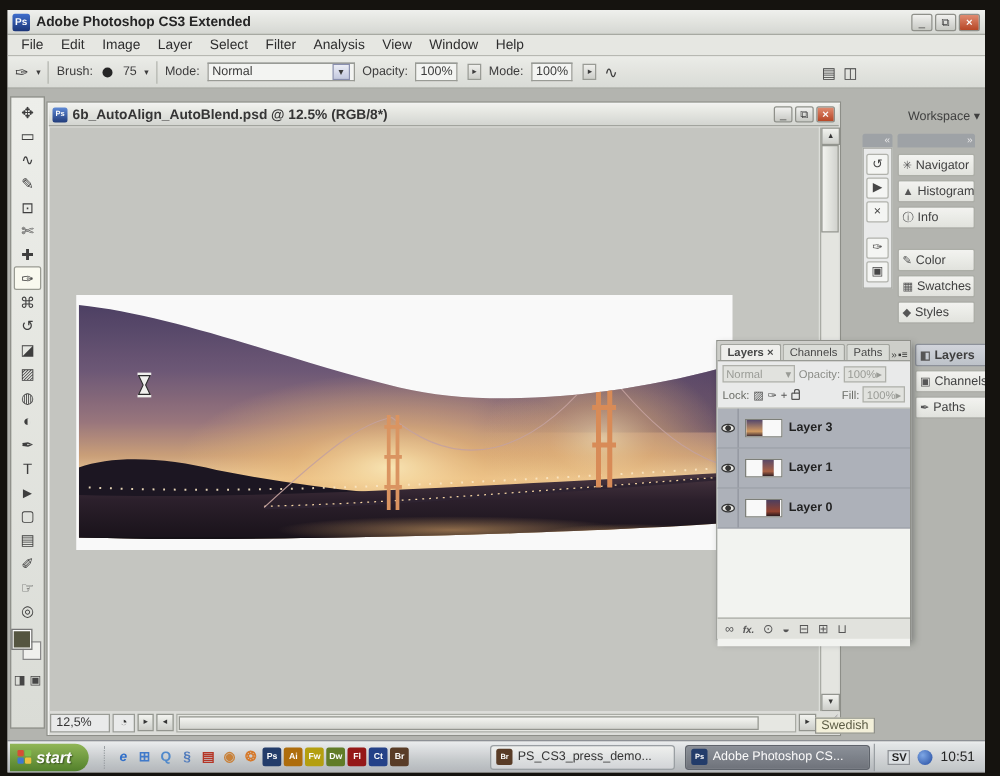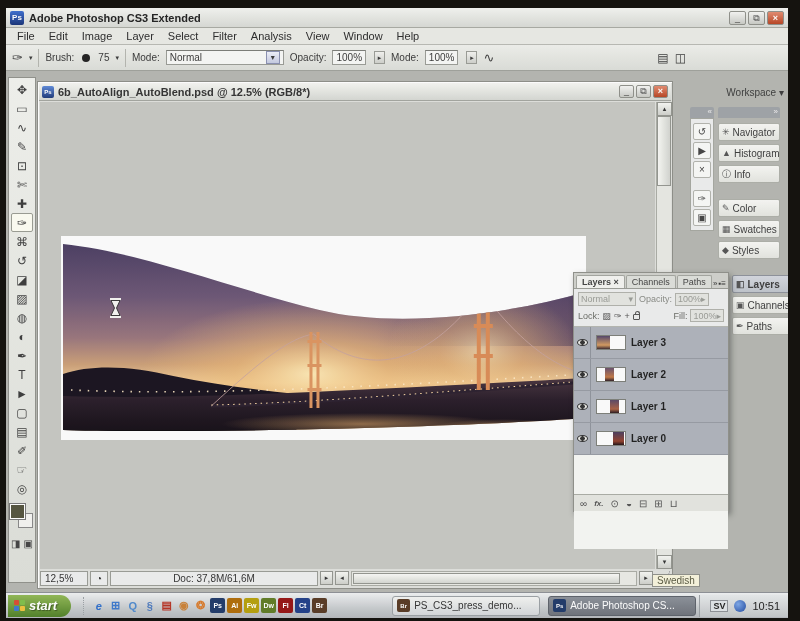--- a/index.html
+++ b/index.html
@@ -397,21 +397,20 @@
 
       <div class="vscroll">
         <div class="sbtn">▴</div>
         <div class="vthumb"></div>
         <div class="sbtn down">▾</div>
       </div>
 
       <div class="statusrow">
         <span class="st-field" style="width:48px">12,5%</span>
         <span class="st-field" style="width:18px; justify-content:center">◔</span>
-        <span class="st-field" style="width:208px; justify-content:center">Doc: 37,8M/61,6M</span>
         <span class="sbtn" style="width:13px">▸</span>
         <span class="sbtn" style="width:14px">◂</span>
         <span class="htrack">
             <span class="hthumb"></span>
           </span>
         <span class="sbtn" style="width:14px">▸</span>
         <span class="grip"></span>
       </div>
     </div>
 
@@ -507,29 +506,20 @@
       </div>
       <div class="layerlist">
         <div class="layer">
           <span class="eyecell">
               <span class="eye"></span>
             </span>
           <span class="thumb">
               <span class="blob b3"></span>
             </span>
           <span class="lname">Layer 3</span>
-        </div>
-        <div class="layer">
-          <span class="eyecell">
-              <span class="eye"></span>
-            </span>
-          <span class="thumb">
-              <span class="blob b2"></span>
-            </span>
-          <span class="lname">Layer 2</span>
         </div>
         <div class="layer">
           <span class="eyecell">
               <span class="eye"></span>
             </span>
           <span class="thumb">
               <span class="blob b1"></span>
             </span>
           <span class="lname">Layer 1</span>
         </div>

